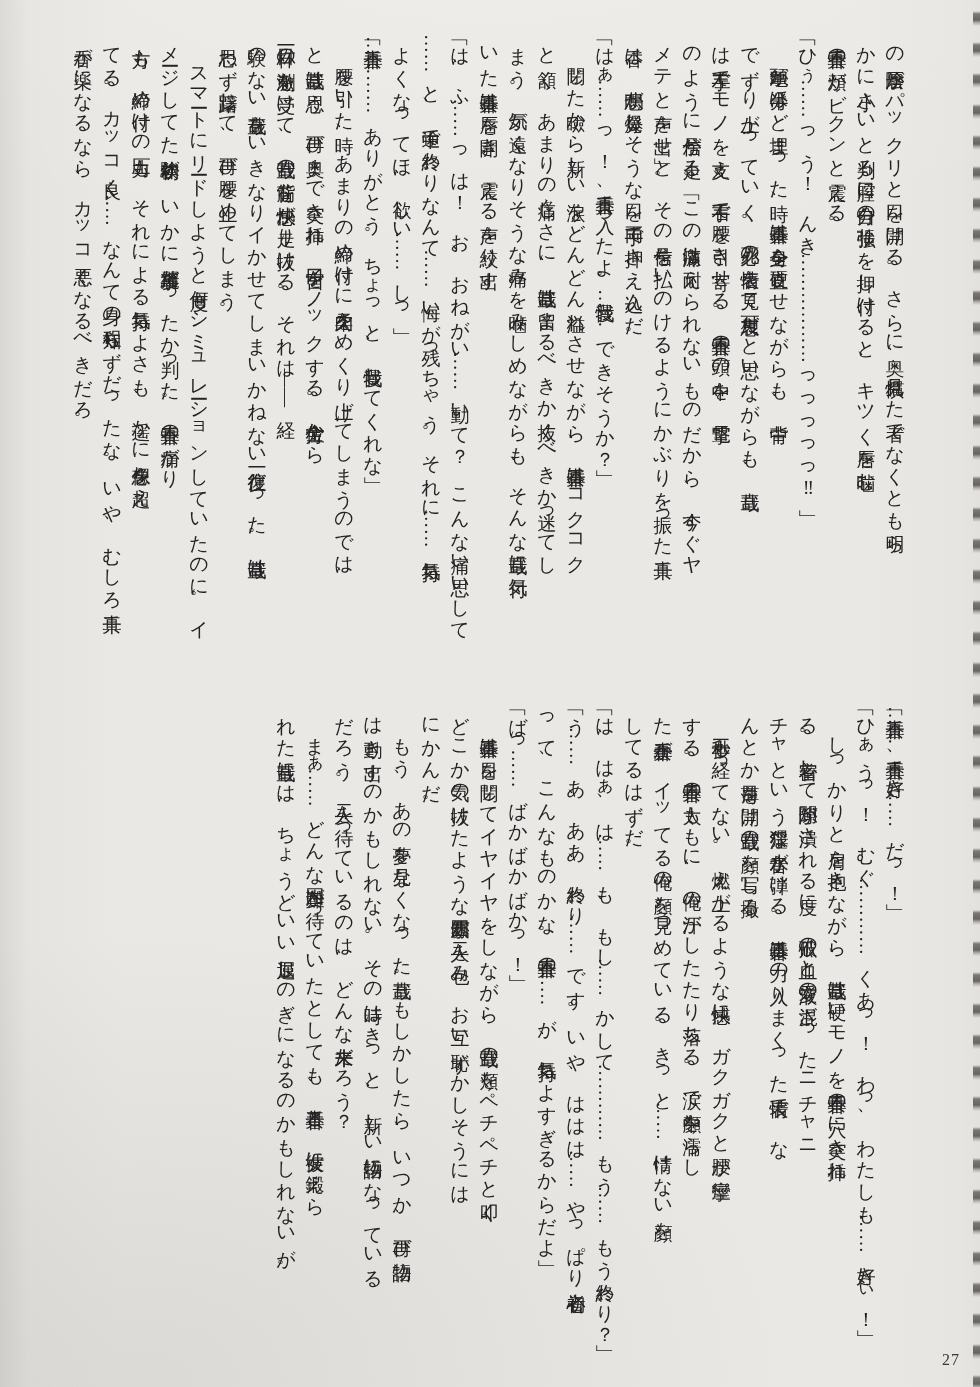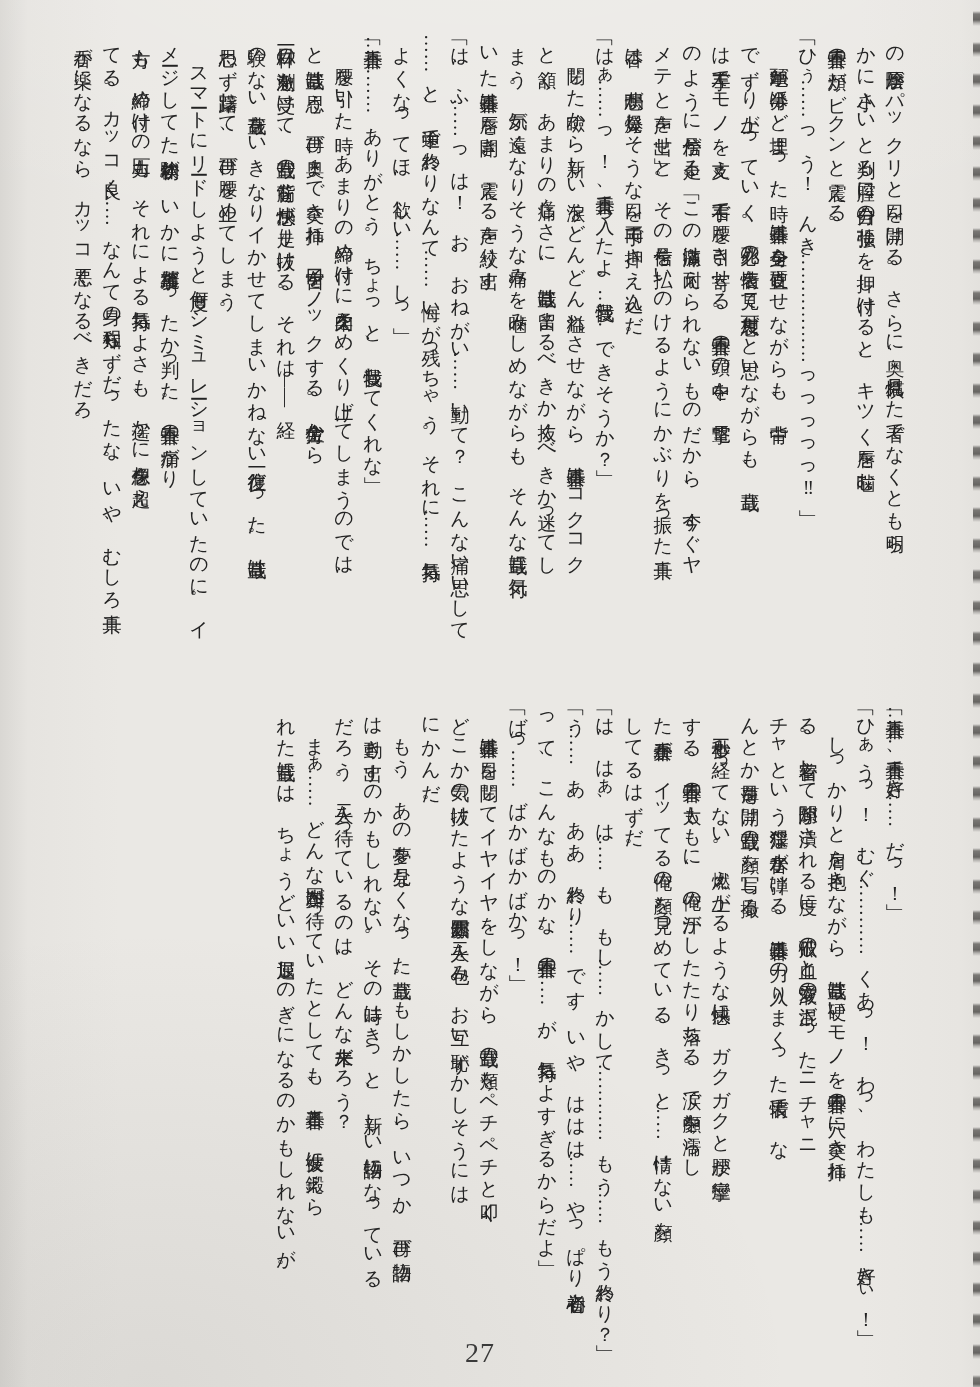--- a/index.html
+++ b/index.html
@@ -41,22 +41,22 @@
   .text-block .col {
     margin: 0;
   }
   #block-top { top: 34px; }
   #block-bottom { top: 704px; }
   .page-number {
     position: absolute;
     left: 0;
     right: 20px;
     bottom: 18px;
-    text-align: center;
-    font-size: 28px;
+    text-align: right;
+    font-size: 16px;
     color: #3a3a3a;
     letter-spacing: 1px;
     font-family: "Liberation Serif", "DejaVu Serif", serif;
   }
   
   .scan-edge {
     position: absolute;
     top: 0;
     right: 0;
     width: 7px;

